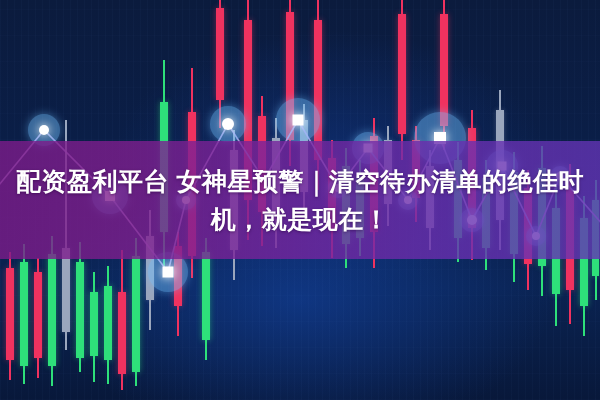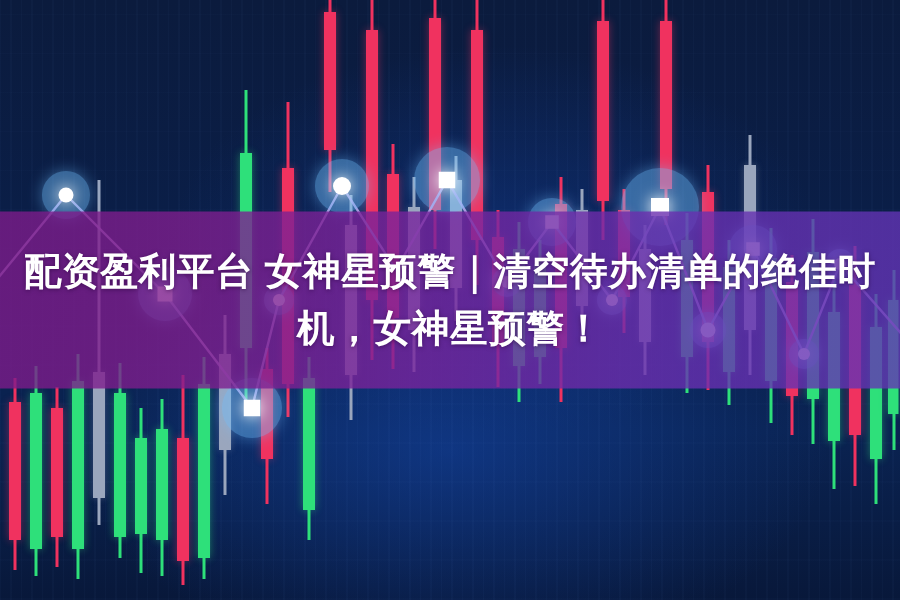--- a/index.html
+++ b/index.html
@@ -292,16 +292,16 @@
         <circle cx="536" cy="236" r="4" class="znode" filter="url(#nglow)"></circle>
         <circle cx="560" cy="176" r="10" class="znode-glow" filter="url(#nglow)"></circle>
         <circle cx="560" cy="176" r="4" class="znode" filter="url(#nglow)"></circle>
       </g>
   </svg>
 
   <div id="band" style="top: 141px; height: 118px;"></div>
 
   <div id="headline" style="top: 141px; height: 118px;">
     <div class="ln">配资盈利平台 女神星预警｜清空待办清单的绝佳时</div>
-    <div class="ln">机，女神星预警！</div>
+    <div class="ln">机，就是现在！</div>
   </div>
 
 </div>
 
 </body></html>

